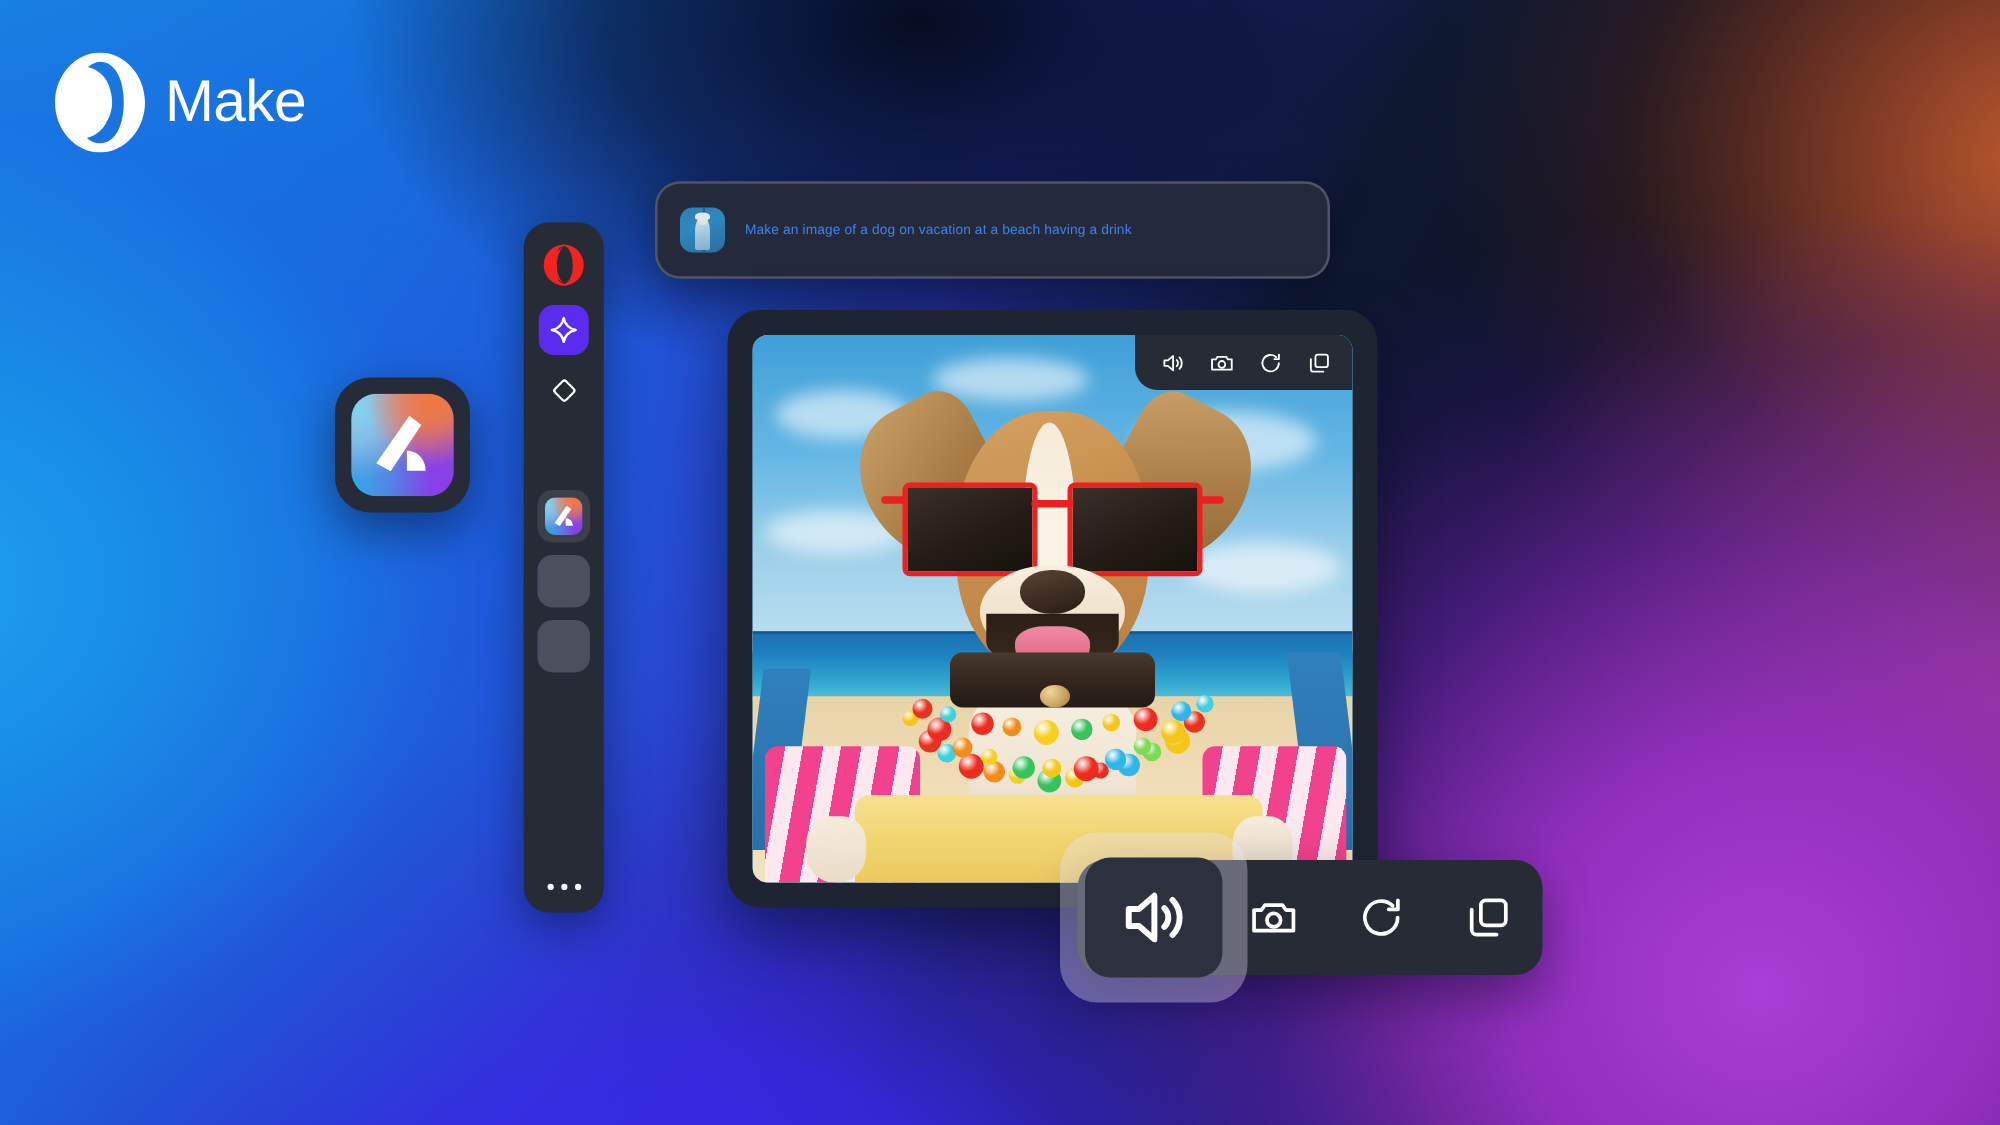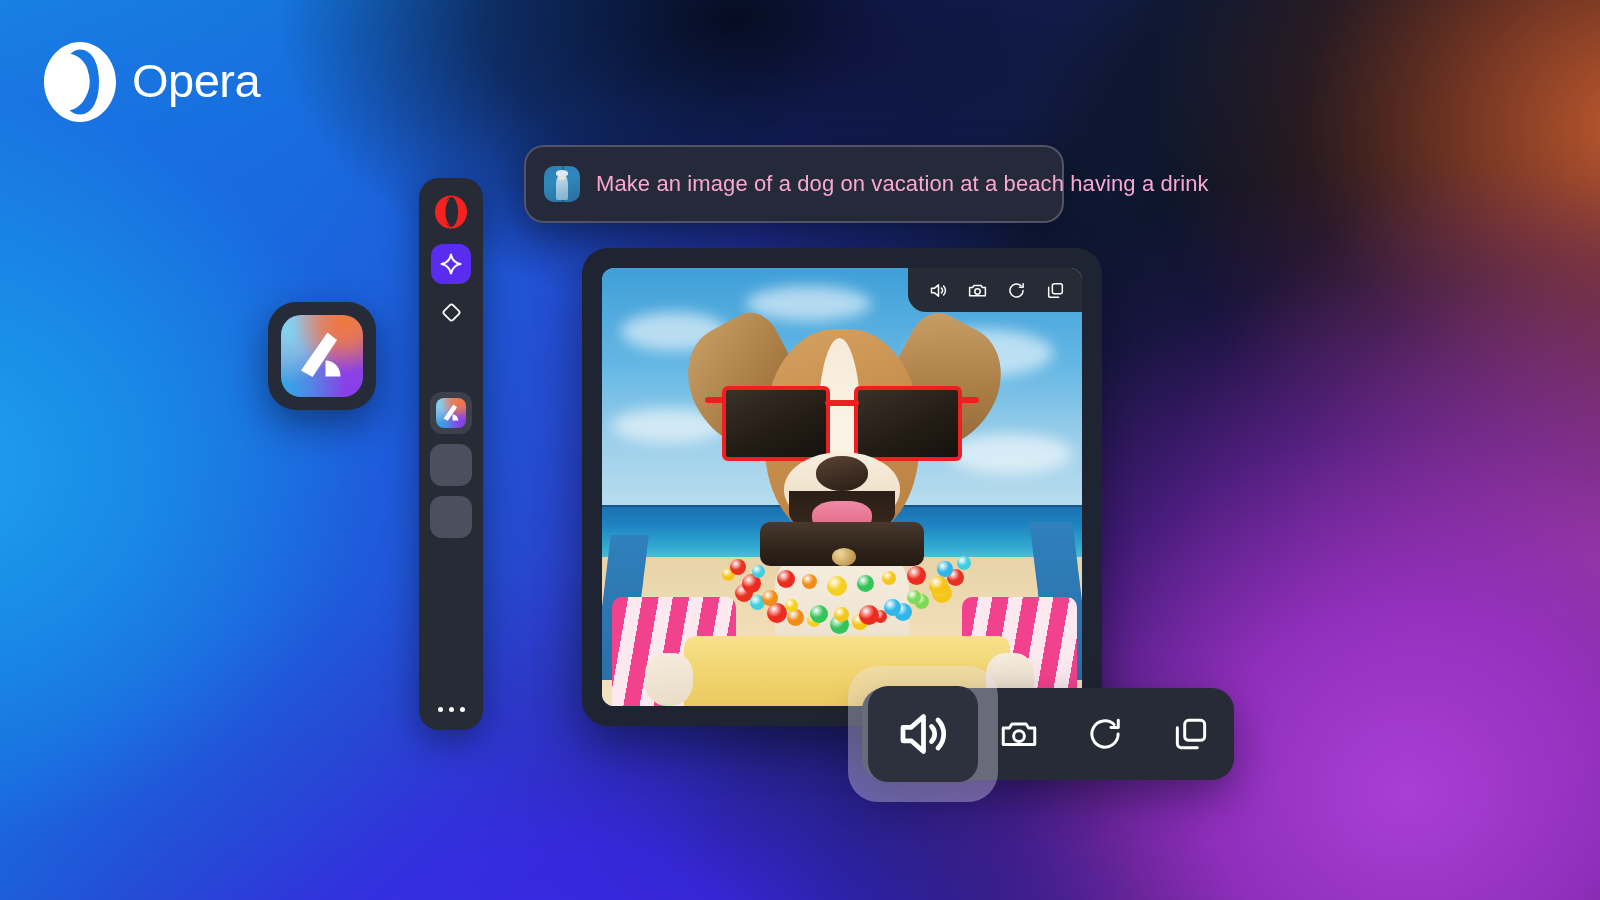--- a/index.html
+++ b/index.html
@@ -217,22 +217,22 @@
     width: 32%; height: 16%;
     border-radius: 50% 50% 30% 30%;
     background: #dfe9f2;
   }
   #prompt-avatar .ava-pole {
     position: absolute; left: 50%; top: 0;
     width: 2px; height: 100%;
     background: rgba(40,70,95,0.55);
   }
   #prompt-text {
-    color: #f9a8d4;
-    font-size: 22px;
+    color: #3b82f6;
+    font-size: 11px;
     letter-spacing: 0.1px;
     white-space: nowrap;
   }
 
   
   #image-card {
     position: absolute;
     left: 582px; top: 248px;
     width: 520px; height: 478px;
     border-radius: 26px;
@@ -473,21 +473,21 @@
   <div class="bg-layer bg-purple"></div>
   <div class="bg-layer bg-violet"></div>
   <div class="bg-layer bg-azure"></div>
   <div class="bg-layer bg-vign"></div>
 
   <div id="opera-logo">
     <svg class="mark" viewBox="0 0 72 80">
       <path fill="#ffffff" d="M36 0C16.6 0 0 17.9 0 40s16.6 40 36 40c19.4 0 36-17.9 36-40S55.4 0 36 0zm0 7.4c6.6 0 11.7 4.2 14.9 11C53.6 24 55 31.6 55 40c0 8.4-1.4 16-4.1 21.6-3.2 6.8-8.3 11-14.9 11-3.9 0-7.5-1.5-10.6-4.3 7.2-1.4 12.9-6.2 16.3-13.4C44.5 49.9 45.7 45.1 45.7 40c0-5.1-1.2-9.9-3-14.9-3.4-7.2-9.1-12-16.3-13.4C29.5 8.9 33.1 7.4 36 7.4z"></path>
       <path fill="#ffffff" d="M25.4 11.7C18.2 13.1 12.5 17.9 9.1 25.1 7.3 30.1 6.1 34.9 6.1 40c0 5.1 1.2 9.9 3 14.9 3.4 7.2 9.1 12 16.3 13.4C18.1 63.1 13 52.5 13 40S18.1 16.9 25.4 11.7z"></path>
     </svg>
-    <div class="word">Opera</div>
+    <div class="word">Make</div>
   </div>
 
   <div id="aria-app-icon">
     <div class="tile">
       <svg viewBox="0 0 82 82" width="82" height="82">
         <g fill="#ffffff">
           <path d="M46.5 17.5 L56 25 L31.5 62 L20 55.5 Z"></path>
           <path d="M44.5 45.5 C53 45.5 59.5 52.5 59.5 61.5 L44.5 61.5 Z"></path>
         </g>
       </svg>

